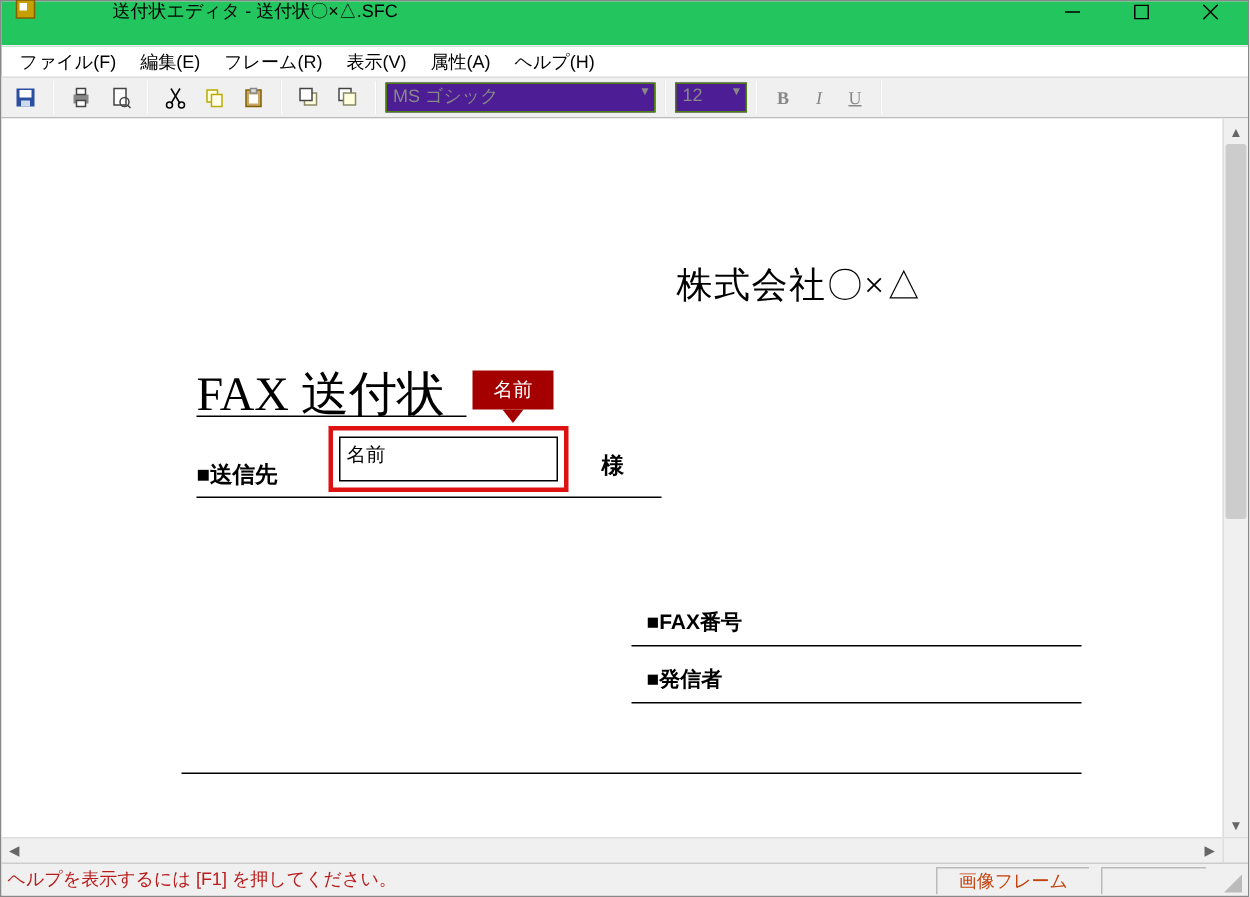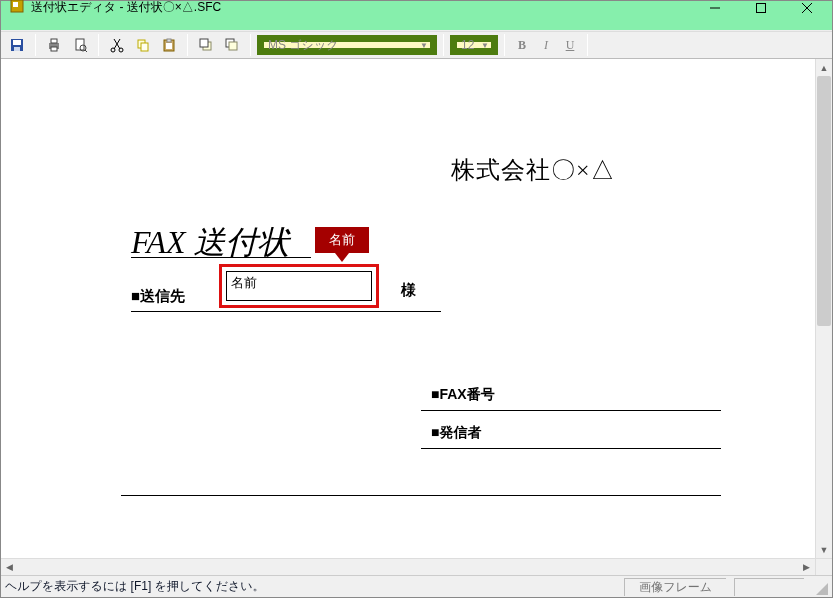--- a/index.html
+++ b/index.html
@@ -13,25 +13,26 @@
   .window {
     width: 833px;
     height: 598px;
     border: 1px solid #888;
     display: flex;
     flex-direction: column;
     background: #fff;
   }
   .titlebar {
     height: 30px;
-    background: #86efac;
+    background: #22c55e;
     display: flex;
     align-items: center;
     padding: 0 2px 16px 8px;
     border-bottom: 1px solid #eee;
+    gap: 44px;
   }
   .titlebar .icon { margin-right: 6px; }
   .titlebar .title { flex: 1; font-size: 12px; color: #000; }
   .winbtns { display: flex; }
   .winbtn {
     width: 46px;
     height: 28px;
     display: flex;
     align-items: center;
     justify-content: center;
@@ -68,24 +69,23 @@
   }
   .tsep {
     width: 1px;
     height: 22px;
     background: #bbb;
     margin: 0 4px;
     border-right: 1px solid #fff;
   }
   .combo {
     height: 20px;
-    border: 7px solid #4d7c0f;
-    background: #fef9c3;
-    display: flex;
-    align-items: center;
+    border: 1px solid #4d7c0f;
+    background: #4c1d95;
+    display: flex;
     padding: 0 2px 0 4px;
     color: #888;
     font-size: 12px;
   }
   .combo .arrow { margin-left: 4px; color: #888; font-size: 8px; }
   .fbtn {
     width: 22px;
     height: 20px;
     display: flex;
     align-items: center;
@@ -131,29 +131,29 @@
   .htrack { flex: 1; height: 100%; }
   .statusbar {
     height: 22px;
     background: #f0f0f0;
     border-top: 1px solid #ccc;
     display: flex;
     align-items: center;
     font-size: 12px;
     padding: 0 4px;
   }
-  .statusbar .hint { flex: 1; color: #0f172a; }
+  .statusbar .hint { flex: 1; color: #b91c1c; }
   .status-section {
     border-left: 1px solid #bbb;
     border-top: 1px solid #bbb;
     padding: 2px 14px;
     height: 18px;
     display: flex;
     align-items: center;
-    color: #737373;
+    color: #c2410c;
     margin-right: 8px;
   }
   .grip {
     width: 16px;
     height: 16px;
     position: relative;
   }
   .grip::before {
     content: "";
     position: absolute;
@@ -178,21 +178,20 @@
     font-size: 24px;
     font-family: "MS Mincho","Yu Mincho",serif;
     letter-spacing: 1px;
   }
   .fax-title {
     position: absolute;
     left: 130px;
     top: 162px;
     font-size: 32px;
     font-family: "MS Mincho","Yu Mincho",serif;
-    font-style: italic;
   }
   .fax-underline {
     position: absolute;
     left: 130px;
     top: 198px;
     width: 180px;
     border-bottom: 1.5px solid #000;
   }
   .send-row {
     position: absolute;
@@ -306,20 +305,28 @@
       </div>
       <div class="winbtn">
         <svg width="10" height="10">
             <line x1="0" y1="0" x2="10" y2="10" stroke="#000"></line>
             <line x1="10" y1="0" x2="0" y2="10" stroke="#000"></line>
           </svg>
       </div>
     </div>
   </div>
 
+  <div class="menubar">
+    <div class="menuitem">ファイル(F)</div>
+    <div class="menuitem">編集(E)</div>
+    <div class="menuitem">フレーム(R)</div>
+    <div class="menuitem">表示(V)</div>
+    <div class="menuitem">属性(A)</div>
+    <div class="menuitem">ヘルプ(H)</div>
+  </div>
 
   <div class="toolbar">
     <div class="tbtn">
       <svg width="16" height="16">
           <rect x="2" y="2" width="12" height="12" fill="#2a4fa0"></rect>
           <rect x="4" y="3" width="8" height="5" fill="#fff"></rect>
           <rect x="5" y="10" width="6" height="4" fill="#cdd9ee"></rect>
         </svg>
     </div>
     <div class="tsep"></div>

